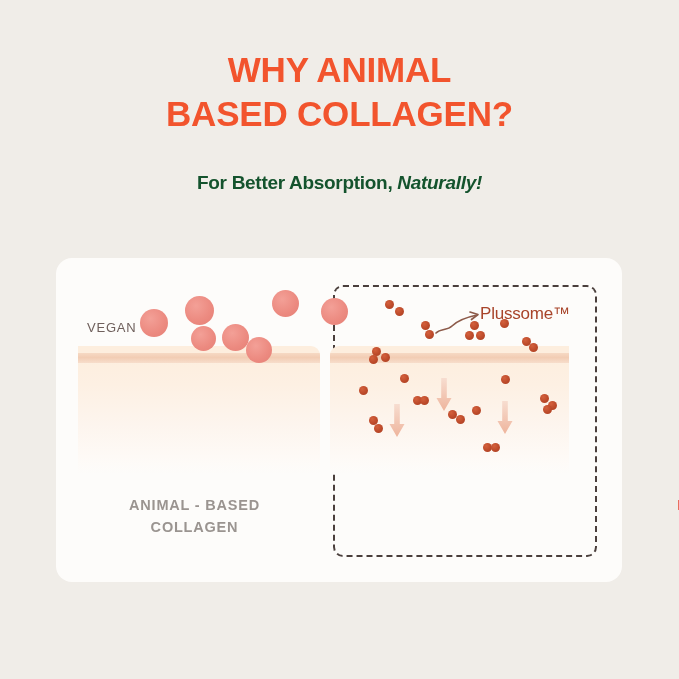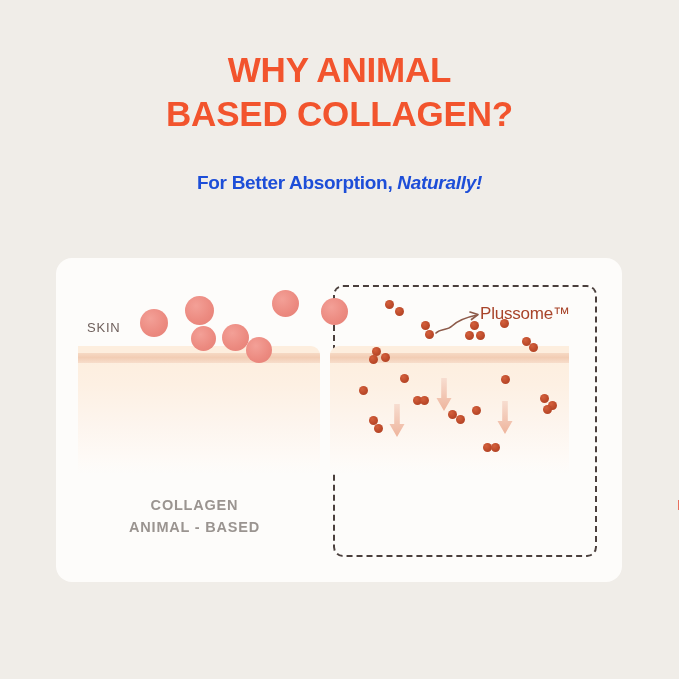--- a/index.html
+++ b/index.html
@@ -29,21 +29,21 @@
     letter-spacing: -0.2px;
   }
   .headline .line { display: block; }
 
   .subtitle {
     position: absolute;
     top: 172px;
     left: 0;
     width: 679px;
     text-align: center;
-    color: #1d4ed8;
+    color: #14532d;
     font-size: 19px;
     font-weight: bold;
     letter-spacing: -0.3px;
   }
   .subtitle .ital { font-style: italic; }
 
   
   .card {
     position: absolute;
     left: 56px;
@@ -193,40 +193,40 @@
 <div class="subtitle">
   <span>For Better Absorption, </span><span class="ital">Naturally!</span>
 </div>
 
 <div class="card">
 
   <div class="dashed-box"></div>
 
   <div class="panel panel-left">
 
-    <div class="skin-label">SKIN</div>
+    <div class="skin-label">VEGAN</div>
 
     <div class="skin-block skin-left">
       <div class="skin-body"></div>
       <div class="skin-surface"></div>
     </div>
 
     <div id="blob-layer">
         <div class="blob" style="left: 84px; top: 51px; width: 28px; height: 28px;"></div>
         <div class="blob" style="left: 166px; top: 66px; width: 27px; height: 27px;"></div>
         <div class="blob" style="left: 129px; top: 38px; width: 29px; height: 29px;"></div>
         <div class="blob" style="left: 216px; top: 32px; width: 27px; height: 27px;"></div>
         <div class="blob" style="left: 265px; top: 40px; width: 27px; height: 27px;"></div>
         <div class="blob" style="left: 190px; top: 79px; width: 26px; height: 26px;"></div>
         <div class="blob" style="left: 135px; top: 68px; width: 25px; height: 25px;"></div>
       </div>
 
     <div class="caption caption-left">
+      <span class="cline">ANIMAL - BASED</span>
       <span class="cline">COLLAGEN</span>
-      <span class="cline">ANIMAL - BASED</span>
     </div>
   </div>
 
   <div class="panel panel-right">
 
     <div class="skin-block skin-right" style="left:13px;">
       <div class="skin-body"></div>
       <div class="skin-surface"></div>
     </div>
 

